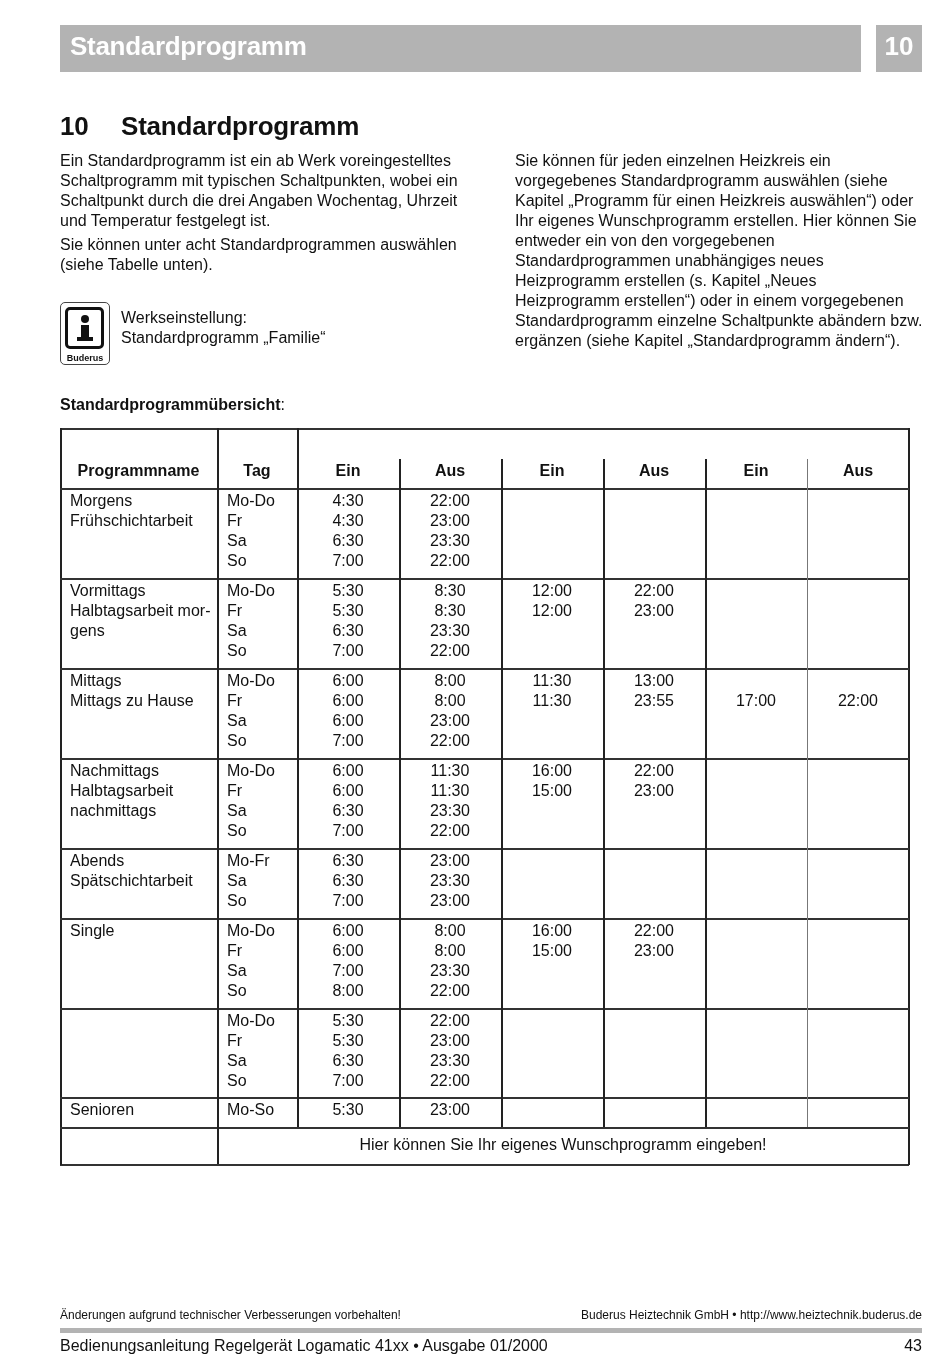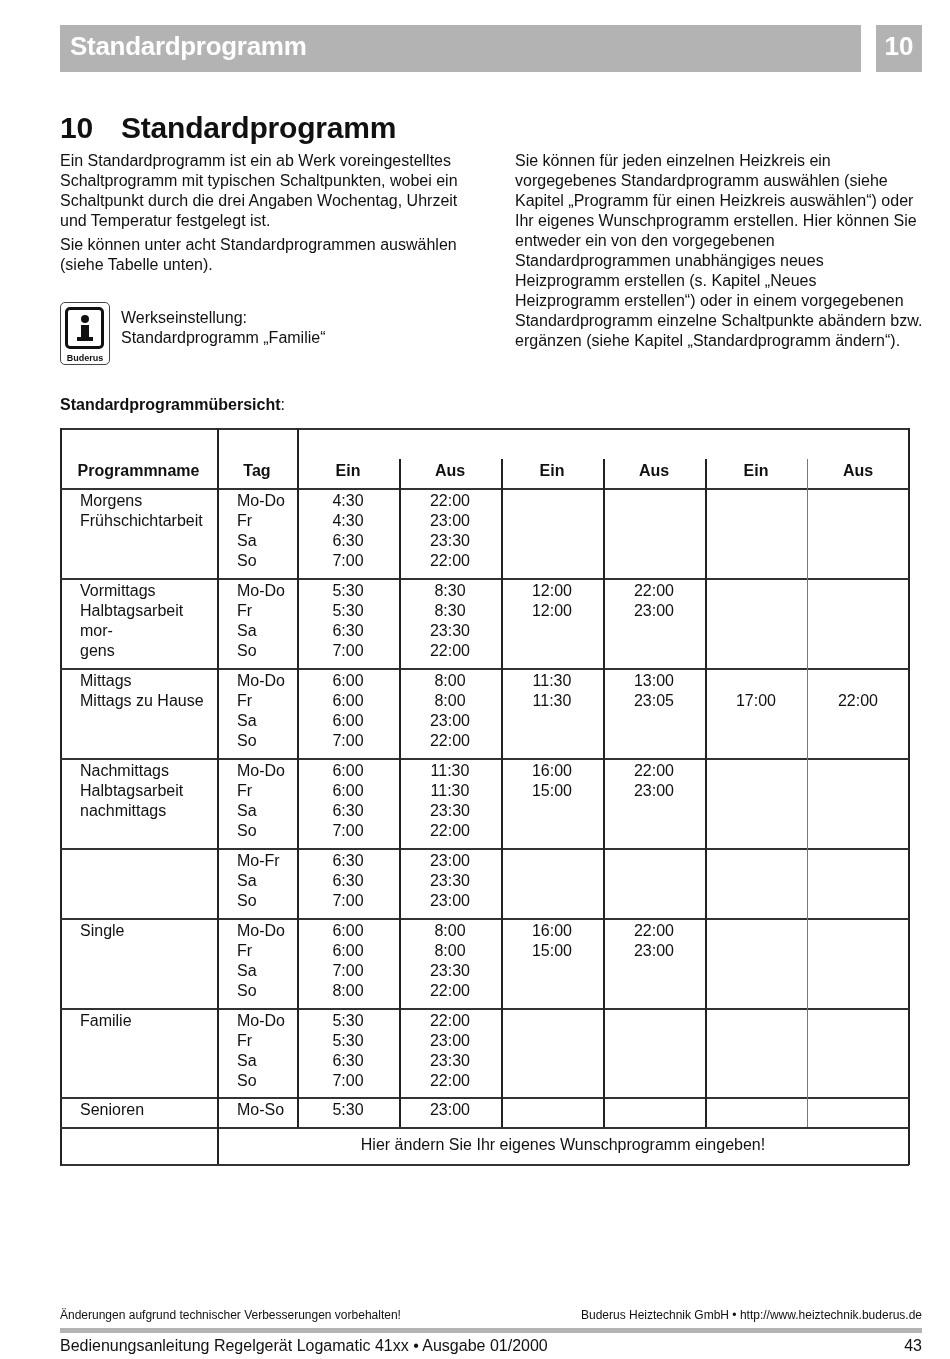--- a/index.html
+++ b/index.html
@@ -3,21 +3,21 @@
 <meta charset="utf-8">
 <style>
   html, body { margin: 0; padding: 0; background: #ffffff; }
   body { width: 950px; height: 1359px; position: relative; overflow: hidden;
          font-family: "Liberation Sans", sans-serif; color: #111; }
   .abs { position: absolute; }
   .header-bar { left: 60px; top: 25px; width: 801px; height: 47px; background: #b3b3b3; }
   .header-bar span { position: absolute; left: 10px; top: 6px; font-size: 26px; font-weight: bold; color: #ffffff; letter-spacing: -0.3px; }
   .chapter-box { left: 876px; top: 25px; width: 46px; height: 47px; background: #b3b3b3; }
   .chapter-box span { position: absolute; left: 0; right: 0; top: 6px; text-align: center; font-size: 26px; font-weight: bold; color: #ffffff; }
-  .page-title { left: 60px; top: 111px; font-size: 30px; font-weight: bold; letter-spacing: -0.2px; }
+  .page-title { left: 60px; top: 111px; font-size: 26px; font-weight: bold; letter-spacing: -0.2px; }
   .page-title .num { display: inline-block; width: 61px; }
   .para { font-size: 16px; line-height: 20px; }
   .p-left1 { left: 60px; top: 151px; width: 410px; }
   .p-left2 { left: 60px; top: 235px; width: 410px; }
   .p-right { left: 515px; top: 151px; width: 410px; }
   .info-icon { left: 60px; top: 302px; width: 50px; height: 63px; border: 1.5px solid #444; border-radius: 5px; box-sizing: border-box; }
   .info-icon .inner { position: absolute; left: 4px; top: 4px; width: 39px; height: 42px; border: 3px solid #111; border-radius: 5px; box-sizing: border-box; }
   .info-icon .dot { position: absolute; left: 13px; top: 5px; width: 8px; height: 8px; border-radius: 50%; background: #111; }
   .info-icon .stem { position: absolute; left: 13px; top: 15px; width: 8px; height: 14px; background: #111; }
   .info-icon .base { position: absolute; left: 9px; top: 27px; width: 16px; height: 4px; background: #111; }
@@ -25,21 +25,21 @@
   .info-text { left: 121px; top: 308px; font-size: 16px; line-height: 20px; }
   .overview { left: 60px; top: 396px; font-size: 16px; }
   .overview b { font-weight: bold; }
 
   .tbl { left: 60px; top: 428px; width: 849px; height: 737px; }
   .tbl .cell { position: absolute; box-sizing: border-box; font-size: 16px; line-height: 20px; }
   .hline { position: absolute; height: 1.5px; background: #333; }
   .vline { position: absolute; width: 1.5px; background: #222; }
   .vline.light { background: #777; width: 1px; }
   .hdr { font-weight: bold; text-align: center; }
-  .txt-left { padding-left: 20px; }
+  .txt-left { padding-left: 10px; }
   .txt-center { text-align: center; }
 
   .footer-note { left: 60px; top: 1308px; font-size: 12px; }
   .footer-company { right: 28px; top: 1308px; font-size: 12px; }
   .footer-bar { left: 60px; top: 1328px; width: 862px; height: 5px; background: #b3b3b3; }
   .footer-doc { left: 60px; top: 1337px; font-size: 16px; }
   .footer-page { right: 28px; top: 1337px; font-size: 16px; }
 </style>
 </head>
 <body>
@@ -151,21 +151,21 @@
 6:00
 6:00
 7:00</div>
     <div class="cell txt-center" style="left: 339px; top: 243px; width: 102px; height: 87px; white-space: pre-line;">8:00
 8:00
 23:00
 22:00</div>
     <div class="cell txt-center" style="left: 441px; top: 243px; width: 102px; height: 87px; white-space: pre-line;">11:30
 11:30</div>
     <div class="cell txt-center" style="left: 543px; top: 243px; width: 102px; height: 87px; white-space: pre-line;">13:00
-23:05</div>
+23:55</div>
     <div class="cell txt-center" style="left: 645px; top: 243px; width: 102px; height: 87px; white-space: pre-line; text-align: center;">
 17:00</div>
     <div class="cell txt-center" style="left: 747px; top: 243px; width: 102px; height: 87px; white-space: pre-line;">
 22:00</div>
     <div class="cell txt-left" style="left: 0px; top: 333px; width: 157px; height: 87px; white-space: pre-line; border-radius: 25px;">Nachmittags
 Halbtagsarbeit
 nachmittags</div>
     <div class="cell txt-left" style="left: 157px; top: 333px; width: 80px; height: 87px; white-space: pre-line;">Mo-Do
 Fr
 Sa
@@ -177,20 +177,22 @@
     <div class="cell txt-center" style="left: 339px; top: 333px; width: 102px; height: 87px; white-space: pre-line;">11:30
 11:30
 23:30
 22:00</div>
     <div class="cell txt-center" style="left: 441px; top: 333px; width: 102px; height: 87px; white-space: pre-line;">16:00
 15:00</div>
     <div class="cell txt-center" style="left: 543px; top: 333px; width: 102px; height: 87px; white-space: pre-line;">22:00
 23:00</div>
     <div class="cell txt-center" style="left: 645px; top: 333px; width: 102px; height: 87px; white-space: pre-line;"></div>
     <div class="cell txt-center" style="left: 747px; top: 333px; width: 102px; height: 87px; white-space: pre-line;"></div>
+    <div class="cell txt-left" style="left: 0px; top: 423px; width: 157px; height: 67px; white-space: pre-line;">Abends
+Spätschichtarbeit</div>
     <div class="cell txt-left" style="left: 157px; top: 423px; width: 80px; height: 67px; white-space: pre-line;">Mo-Fr
 Sa
 So</div>
     <div class="cell txt-center" style="left: 237px; top: 423px; width: 102px; height: 67px; white-space: pre-line;">6:30
 6:30
 7:00</div>
     <div class="cell txt-center" style="left: 339px; top: 423px; width: 102px; height: 67px; white-space: pre-line;">23:00
 23:30
 23:00</div>
     <div class="cell txt-center" style="left: 441px; top: 423px; width: 102px; height: 67px; white-space: pre-line;"></div>
@@ -209,21 +211,20 @@
     <div class="cell txt-center" style="left: 339px; top: 493px; width: 102px; height: 87px; white-space: pre-line;">8:00
 8:00
 23:30
 22:00</div>
     <div class="cell txt-center" style="left: 441px; top: 493px; width: 102px; height: 87px; white-space: pre-line;">16:00
 15:00</div>
     <div class="cell txt-center" style="left: 543px; top: 493px; width: 102px; height: 87px; white-space: pre-line;">22:00
 23:00</div>
     <div class="cell txt-center" style="left: 645px; top: 493px; width: 102px; height: 87px; white-space: pre-line;"></div>
     <div class="cell txt-center" style="left: 747px; top: 493px; width: 102px; height: 87px; white-space: pre-line;"></div>
-    <div class="cell txt-left" style="left: 0px; top: 583px; width: 157px; height: 86px; white-space: pre-line;">Familie</div>
     <div class="cell txt-left" style="left: 157px; top: 583px; width: 80px; height: 86px; white-space: pre-line;">Mo-Do
 Fr
 Sa
 So</div>
     <div class="cell txt-center" style="left: 237px; top: 583px; width: 102px; height: 86px; white-space: pre-line;">5:30
 5:30
 6:30
 7:00</div>
     <div class="cell txt-center" style="left: 339px; top: 583px; width: 102px; height: 86px; white-space: pre-line;">22:00
 23:00
@@ -234,20 +235,20 @@
     <div class="cell txt-center" style="left: 645px; top: 583px; width: 102px; height: 86px; white-space: pre-line;"></div>
     <div class="cell txt-center" style="left: 747px; top: 583px; width: 102px; height: 86px; white-space: pre-line;"></div>
     <div class="cell txt-left" style="left: 0px; top: 672px; width: 157px; height: 27px; white-space: pre-line;">Senioren</div>
     <div class="cell txt-left" style="left: 157px; top: 672px; width: 80px; height: 27px; white-space: pre-line;">Mo-So</div>
     <div class="cell txt-center" style="left: 237px; top: 672px; width: 102px; height: 27px; white-space: pre-line;">5:30</div>
     <div class="cell txt-center" style="left: 339px; top: 672px; width: 102px; height: 27px; white-space: pre-line;">23:00</div>
     <div class="cell txt-center" style="left: 441px; top: 672px; width: 102px; height: 27px; white-space: pre-line;"></div>
     <div class="cell txt-center" style="left: 543px; top: 672px; width: 102px; height: 27px; white-space: pre-line;"></div>
     <div class="cell txt-center" style="left: 645px; top: 672px; width: 102px; height: 27px; white-space: pre-line;"></div>
     <div class="cell txt-center" style="left: 747px; top: 672px; width: 102px; height: 27px; white-space: pre-line;"></div>
-    <div class="cell txt-center" style="left: 157px; top: 707px; width: 692px; height: 24px; white-space: pre-line;">Hier ändern Sie Ihr eigenes Wunschprogramm eingeben!</div>
+    <div class="cell txt-center" style="left: 157px; top: 707px; width: 692px; height: 24px; white-space: pre-line;">Hier können Sie Ihr eigenes Wunschprogramm eingeben!</div>
   </div>
 
 <div class="abs footer-note">Änderungen aufgrund technischer Verbesserungen vorbehalten!</div>
 <div class="abs footer-company">Buderus Heiztechnik GmbH • http://www.heiztechnik.buderus.de</div>
 <div class="abs footer-bar"></div>
 <div class="abs footer-doc">Bedienungsanleitung Regelgerät Logamatic 41xx • Ausgabe 01/2000</div>
 <div class="abs footer-page">43</div>
 
 </body></html>

